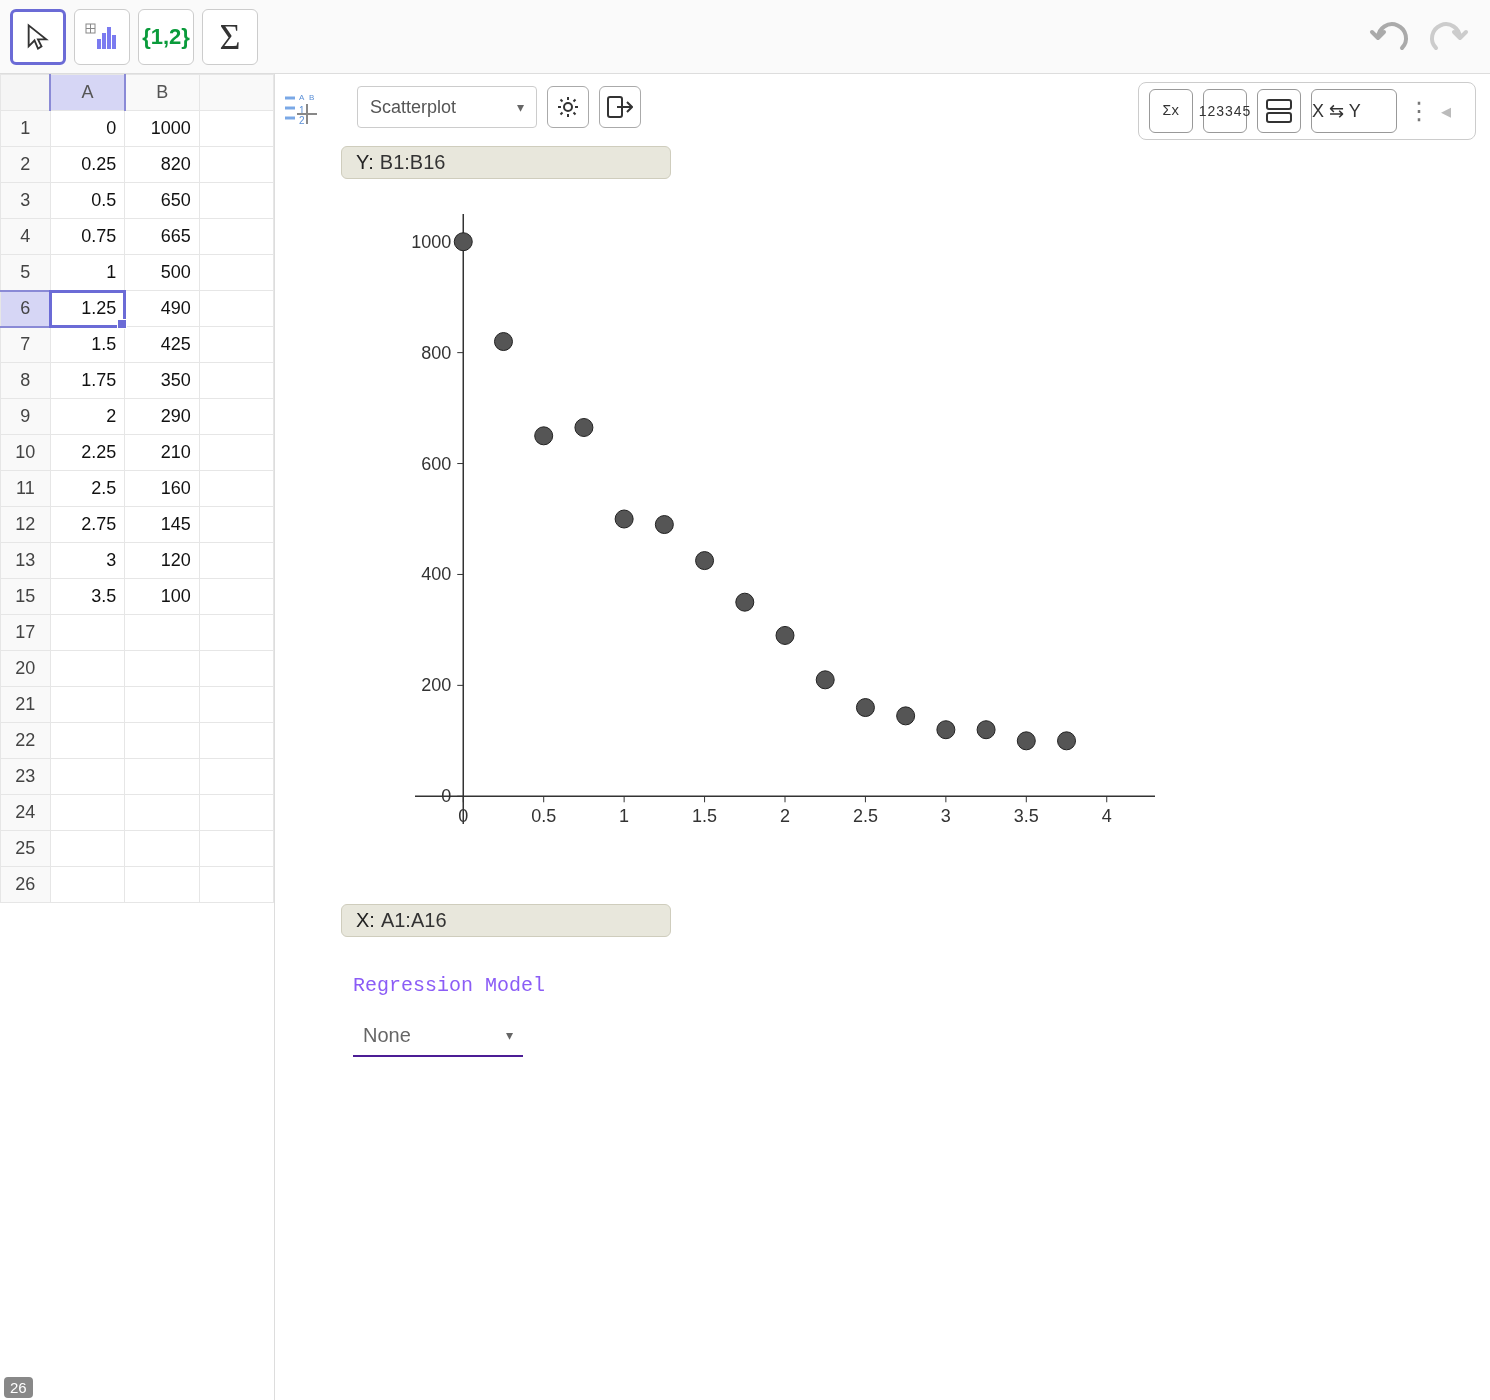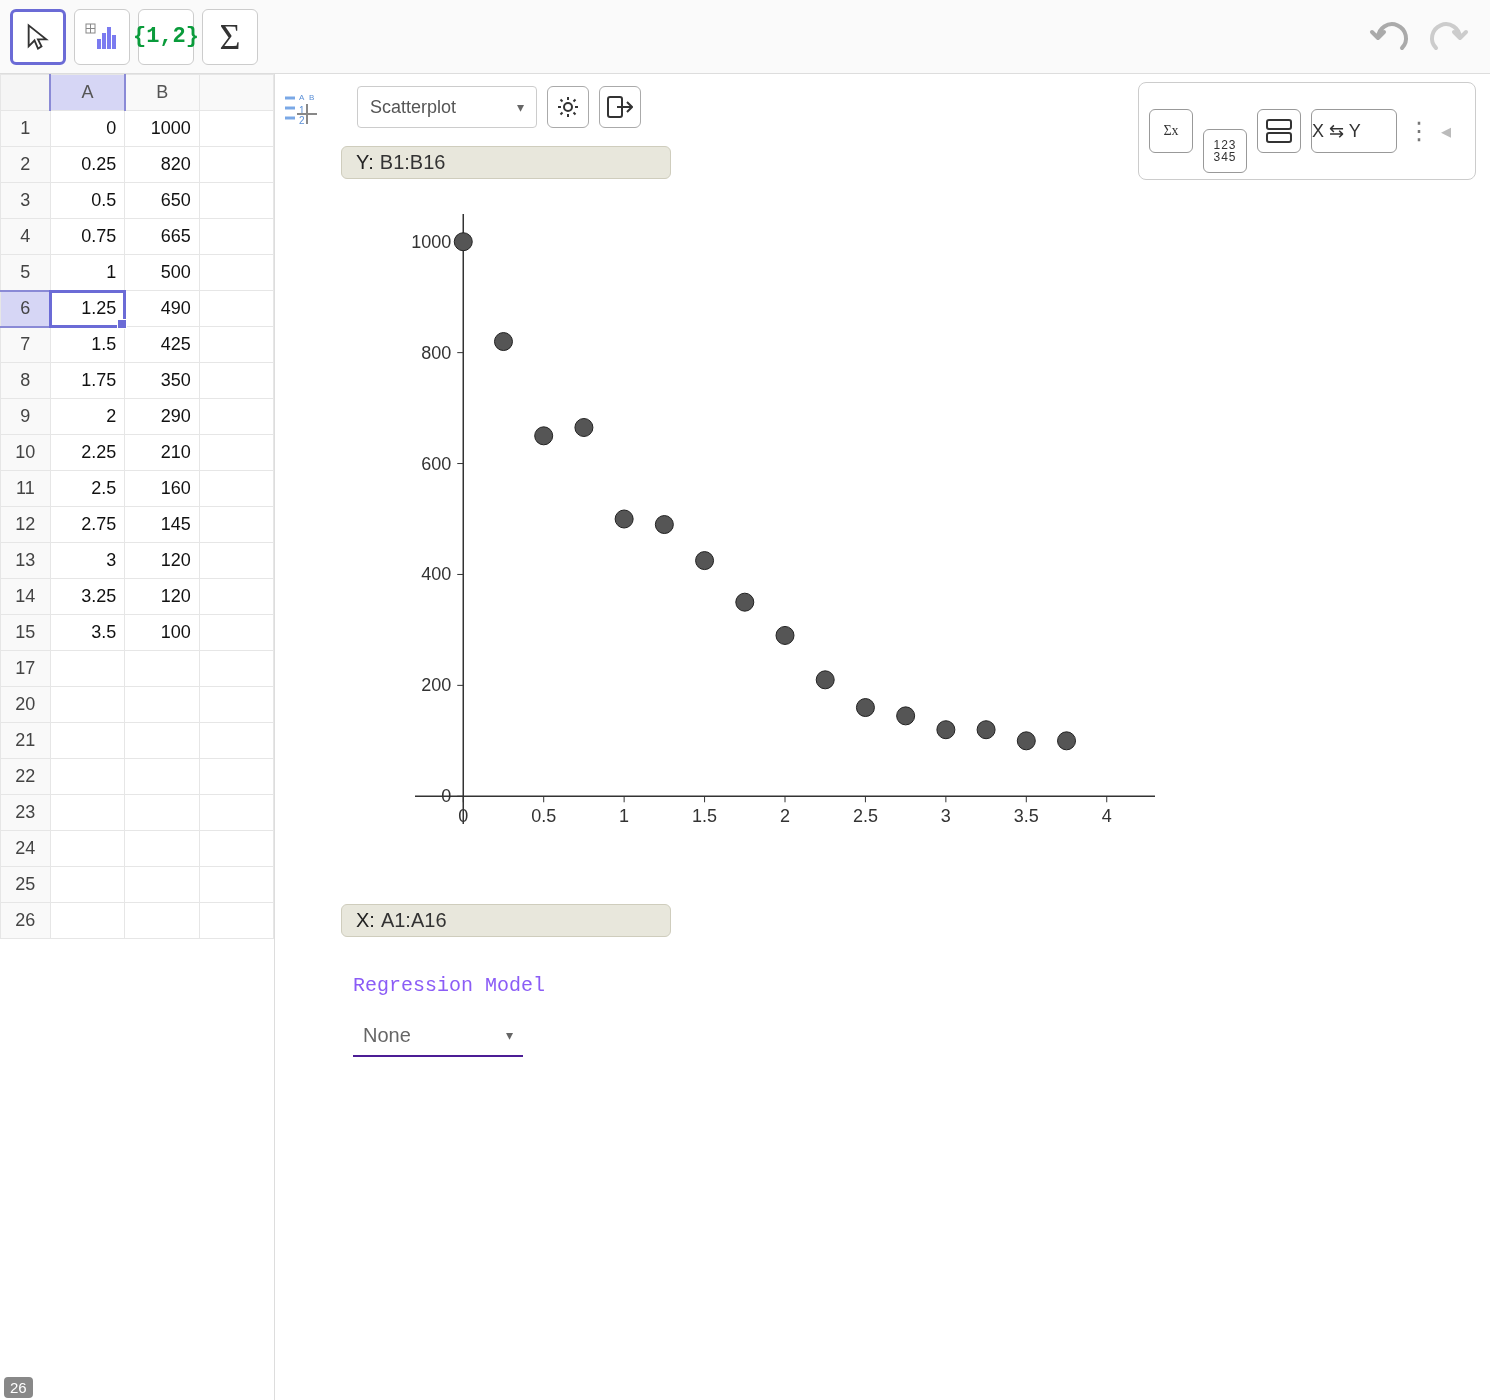--- a/index.html
+++ b/index.html
@@ -1,20 +1,20 @@
 <!DOCTYPE html>
 <html><head>
 <meta charset="utf-8">
 <style>
   * { box-sizing: border-box; margin: 0; padding: 0; }
   body { font-family: Arial, Helvetica, sans-serif; font-size: 18px; color: #333; background: #fff; width: 1490px; height: 1400px; }
 
   
   .top-toolbar { height: 74px; border-bottom: 1px solid #ddd; background: #fafafa; display: flex; align-items: center; padding: 0 10px; position: relative; }
-  .tb-btn { width: 56px; height: 56px; background: #fff; border: 1px solid #ccc; border-radius: 6px; margin-right: 8px; display: flex; align-items: center; justify-content: center; font-size: 28px; cursor: pointer; font-family: Liberation Mono, monospace; }
+  .tb-btn { width: 56px; height: 56px; background: #fff; border: 1px solid #ccc; border-radius: 6px; margin-right: 8px; display: flex; align-items: center; justify-content: center; font-size: 28px; cursor: pointer; }
   .tb-btn.selected { border: 3px solid #6b6bd6; }
   .tb-btn.list-braces { color: #0a9b3b; font-weight: bold; font-size: 22px; }
   .tb-btn.sigma { font-family: 'Times New Roman', serif; font-size: 36px; }
   .undo-redo { position: absolute; right: 16px; display: flex; gap: 6px; }
   .ur-btn { width: 52px; height: 44px; display: flex; align-items: center; justify-content: center; cursor: pointer; }
 
   
   .main { display: flex; height: calc(100% - 74px); }
 
   
@@ -189,26 +189,20 @@
             <td class="">145</td>
             <td></td>
           </tr>
           <tr>
             <th class="row">13</th>
             <td class="">3</td>
             <td class="">120</td>
             <td></td>
           </tr>
           <tr>
-            <th class="row">14</th>
-            <td class="">3.25</td>
-            <td class="">120</td>
-            <td></td>
-          </tr>
-          <tr>
             <th class="row">15</th>
             <td class="">3.5</td>
             <td class="">100</td>
             <td></td>
           </tr>
           <tr>
             <th class="row">17</th>
             <td class=""></td>
             <td class=""></td>
             <td></td>
@@ -289,24 +283,24 @@
       </div>
       <div class="sq-btn">
         <svg width="26" height="22" viewBox="0 0 26 22">
             <rect x="1" y="1" width="14" height="20" rx="2" fill="none" stroke="#333" stroke-width="2"></rect>
             <path d="M10 11 H24 M20 6 L25 11 L20 16" fill="none" stroke="#333" stroke-width="2"></path>
           </svg>
       </div>
     </div>
 
     <div class="right-tb">
-      <div class="sq-btn" style="font-family:Liberation Serif, serif;">
+      <div class="sq-btn" style="font-family:Liberation Mono, monospace;">
         <span>Σx</span>
       </div>
-      <div class="sq-btn" style="flex-direction:column; line-height:1; font-size:12px; letter-spacing:1px;margin-top:40px;">
+      <div class="sq-btn" style="line-height:1; font-size:14px; letter-spacing:1px;">
         <span>123</span>
         <span>345</span>
       </div>
       <div class="sq-btn">
         <svg width="26" height="24" viewBox="0 0 26 24">
             <rect x="1" y="1" width="24" height="9" rx="2" fill="none" stroke="#333" stroke-width="2"></rect>
             <rect x="1" y="14" width="24" height="9" rx="2" fill="none" stroke="#333" stroke-width="2"></rect>
           </svg>
       </div>
       <div class="swap-btn">

